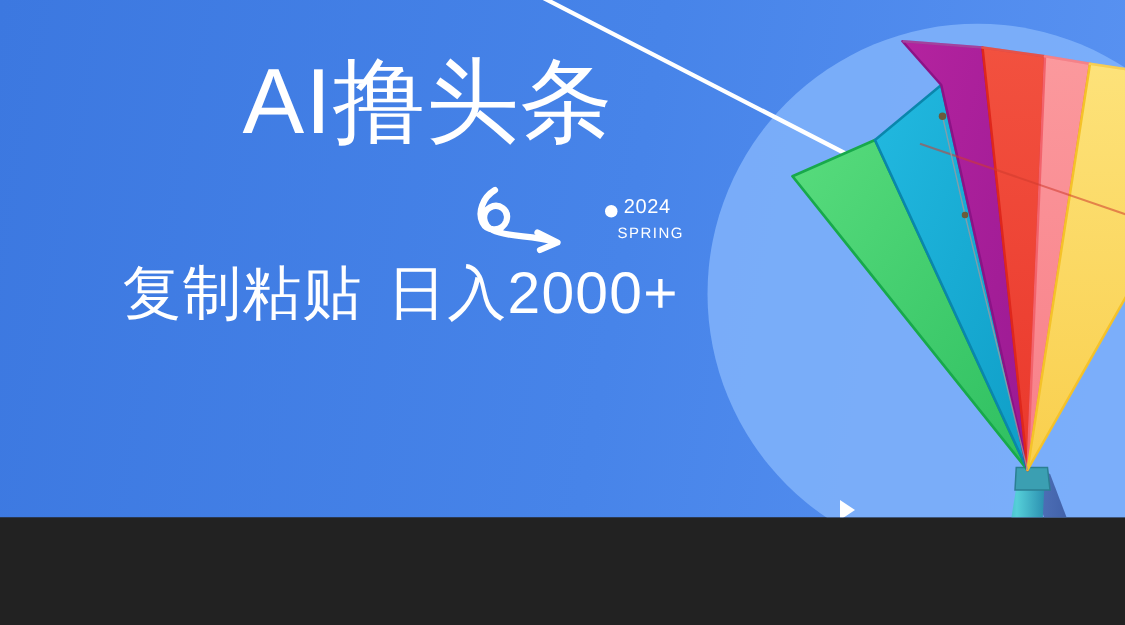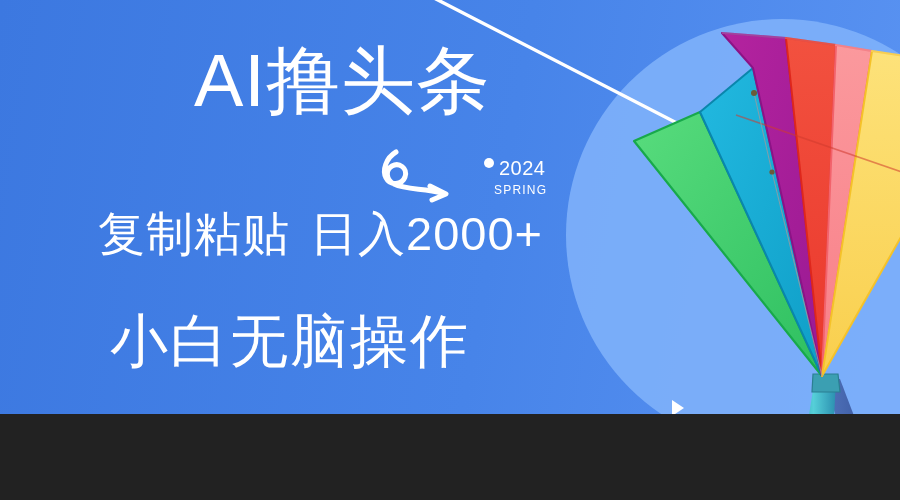--- a/index.html
+++ b/index.html
@@ -61,23 +61,23 @@
   .season-badge {
     position: absolute;
     left: 484px;
     top: 158px;
     color: #ffffff;
     text-align: center;
     line-height: 1;
   }
   .season-badge .year-row {
     display: flex;
-    align-items: flex-start;
+    align-items: flex-end;
     gap: 5px;
-    font-size: 20px;
+    font-size: 16px;
     font-weight: 400;
     letter-spacing: .5px;
   }
   .season-badge .dot {
     width: 10px;
     height: 10px;
     border-radius: 50%;
     background: #ffffff;
     flex: 0 0 auto;
   }
@@ -221,17 +221,16 @@
       <span class="dot"></span>
       <span>2024</span>
     </div>
     <div class="season-row">SPRING</div>
   </div>
 
   <div class="subline">
     <span>复制粘贴</span><span class="gap"></span><span>日入2000+</span>
   </div>
 
-  <div class="tagline">小白无脑操作</div>
 
   <div class="play-arrow"></div>
 
 </div>
 
 </body></html>

